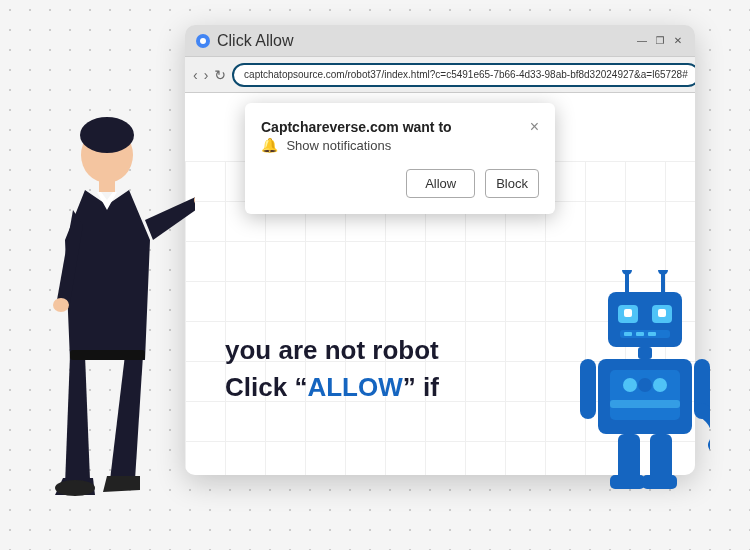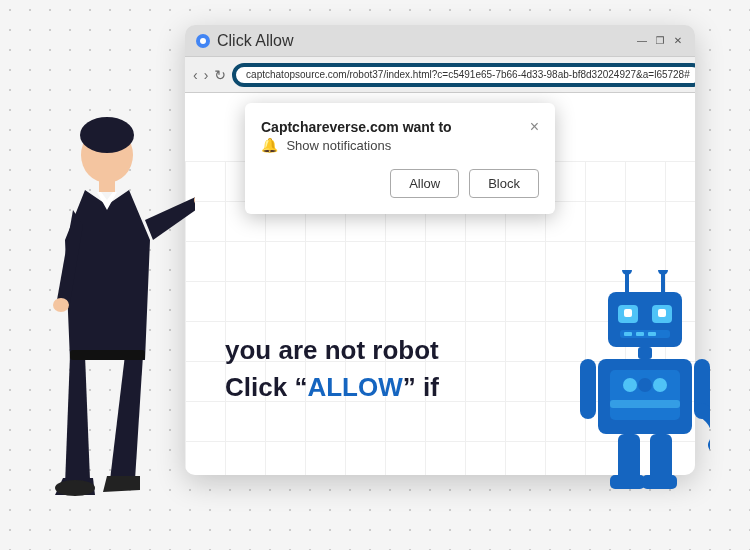--- a/index.html
+++ b/index.html
@@ -95,21 +95,21 @@
       justify-content: center;
       color: #666;
       font-size: 14px;
       cursor: pointer;
     }
 
     .address-bar {
       flex: 1;
       height: 24px;
       background: white;
-      border: 4px solid #0c4a6e;
+      border: 2px solid #0c4a6e;
       border-radius: 12px;
       padding: 0 10px;
       font-size: 11px;
       color: #333;
       display: flex;
       align-items: center;
     }
 
     .browser-content {
       background: white;
@@ -174,21 +174,21 @@
       padding: 6px 18px;
       border: 1px solid #aaa;
       border-radius: 4px;
       background: white;
       font-size: 13px;
       color: #333;
       cursor: pointer;
     }
 
     .btn-block {
-      padding: 6px 18px;
+      padding: 6px 10px;
       border: 1px solid #aaa;
       border-radius: 4px;
       background: white;
       font-size: 13px;
       color: #333;
       cursor: pointer;
     }
 
     
     .person {

